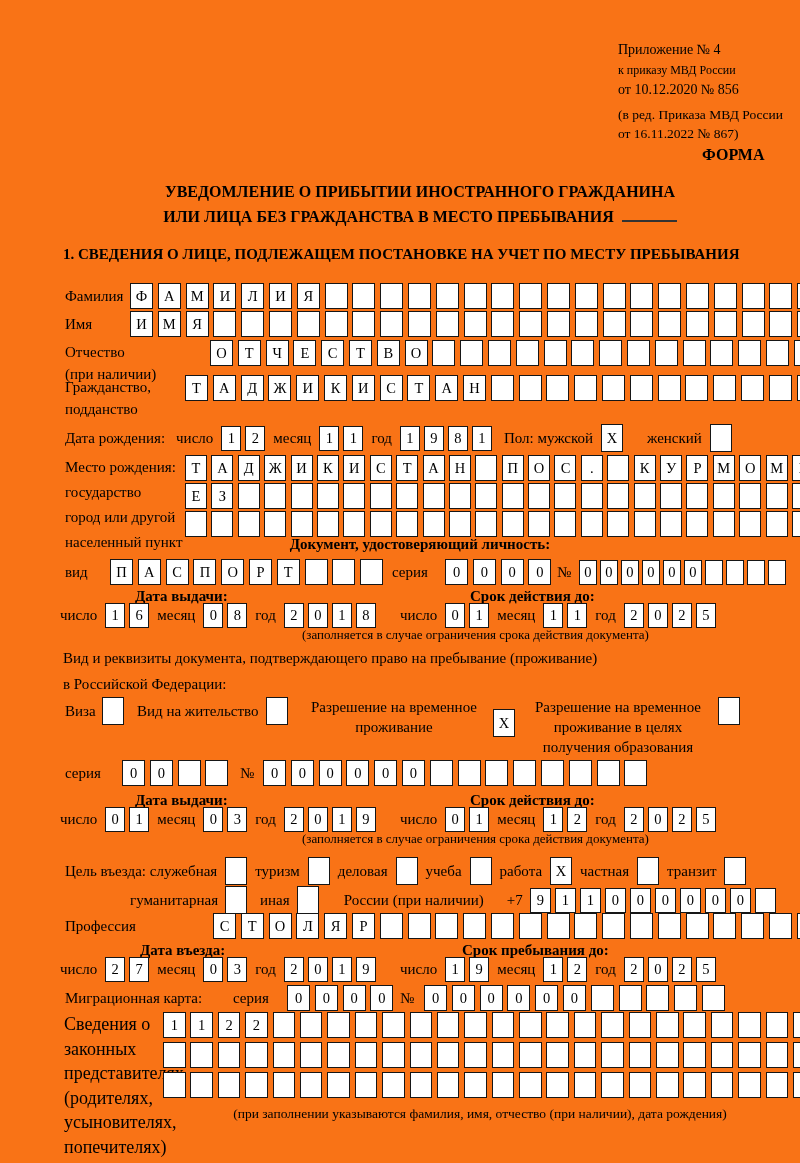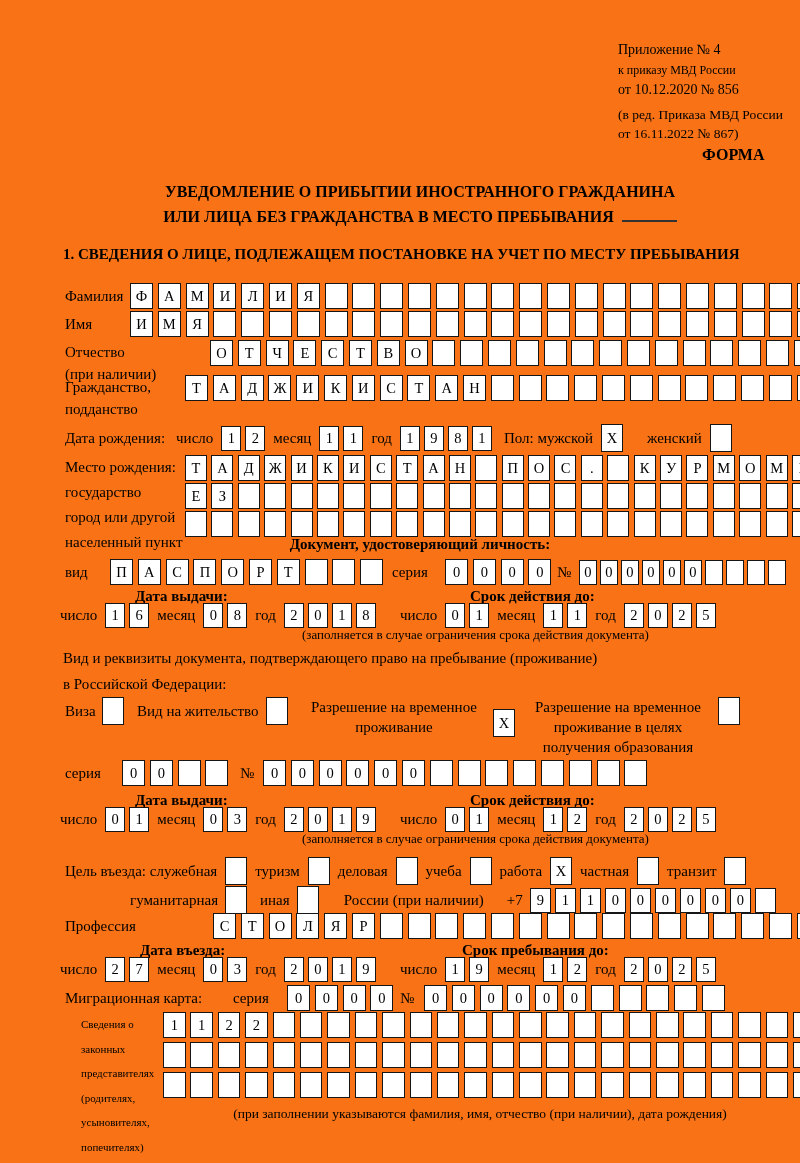--- a/index.html
+++ b/index.html
@@ -584,21 +584,21 @@
       <span class="cell">0</span>
       <span class="cell">0</span>
       <span class="cell">0</span>
       <span class="cell"></span>
       <span class="cell"></span>
       <span class="cell"></span>
       <span class="cell"></span>
       <span class="cell"></span>
     </div>
 
-  <div class="abs" style="left:81px;top:1012px;line-height:24.5px;font-size:11px">
+  <div class="abs" style="left:64px;top:1012px;line-height:24.5px;font-size:18px">
     <div>Сведения о</div>
     <div>законных</div>
     <div>представителях</div>
     <div>(родителях,</div>
     <div>усыновителях,</div>
     <div>попечителях)</div>
   </div>
   <div class="abs cells crep" style="left:163px;top:1012px">
       <span class="cell">1</span>
       <span class="cell">1</span>

